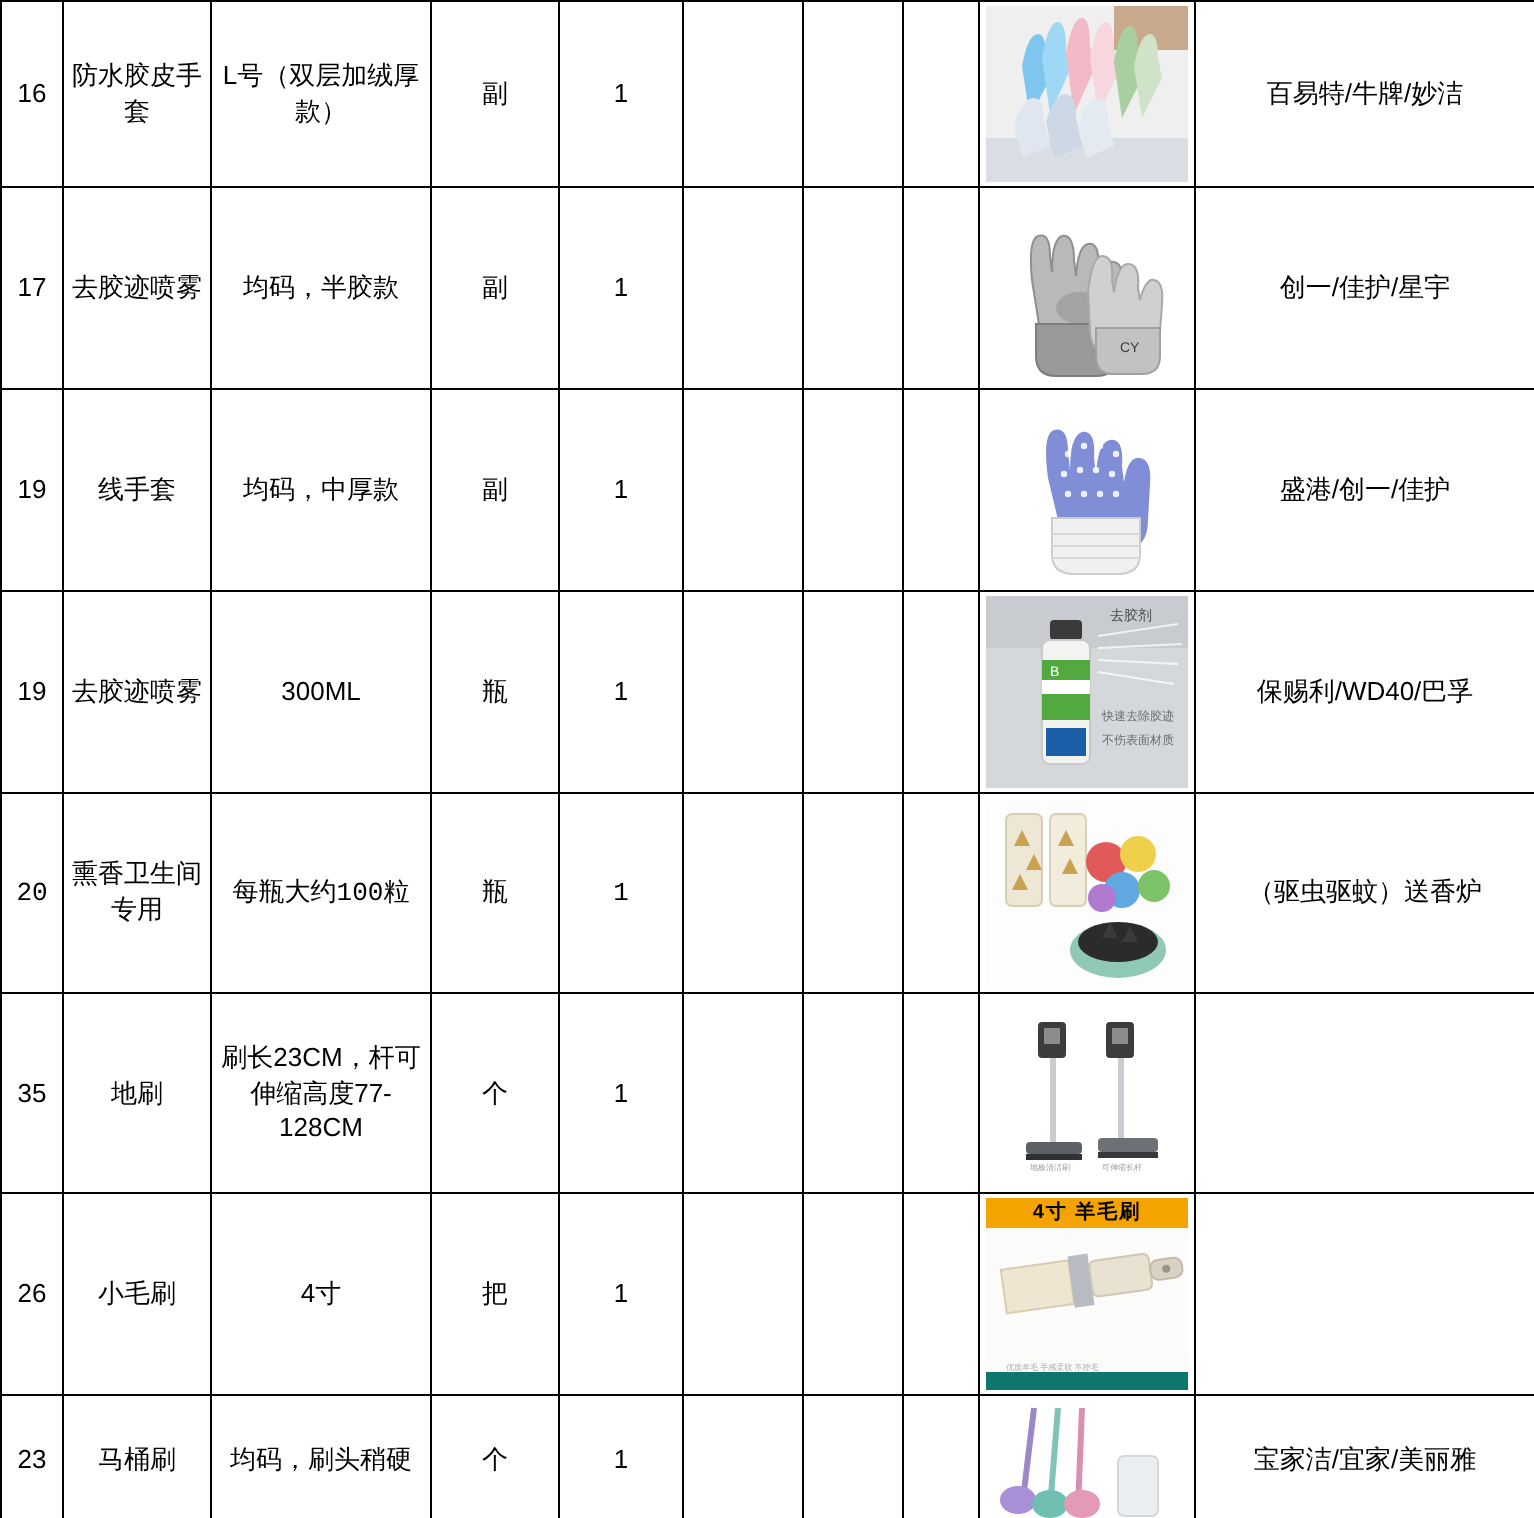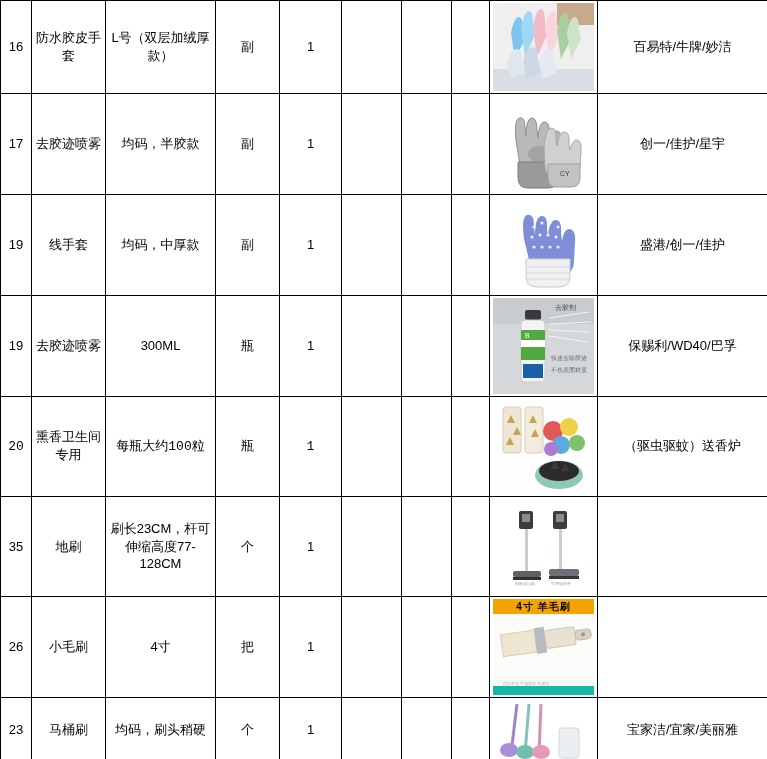--- a/index.html
+++ b/index.html
@@ -328,21 +328,21 @@
       <td class="idx">26</td>
       <td class="name">小毛刷</td>
       <td class="spec">4寸</td>
       <td class="unit">把</td>
       <td class="qty">1</td>
       <td></td>
       <td></td>
       <td></td>
       <td class="imgcell">
         <div class="img-wrap">
-          <div class="thumb" style="width:104px;height:96px;background:#14b8a6;">
+          <div class="thumb" style="width:104px;height:96px;background:#0f766e;">
             <div class="brandbar">4寸 羊毛刷</div>
             <svg width="104" height="96" viewBox="0 0 104 96" style="position:absolute;left:0;top:0;">
               <rect x="0" y="15" width="104" height="72" fill="#fbfbf9"></rect>
               <g transform="translate(6,26) rotate(-8)">
                 <rect x="0" y="10" width="34" height="22" fill="#efe6d2" stroke="#d8cdb4"></rect>
                 <rect x="34" y="8" width="10" height="26" fill="#b8bcc2"></rect>
                 <rect x="44" y="12" width="30" height="18" rx="3" fill="#e8e2d2" stroke="#cfc7b3"></rect>
                 <rect x="74" y="16" width="16" height="10" rx="4" fill="#d8d2c2" stroke="#c3bba8"></rect>
                 <circle cx="82" cy="21" r="2" fill="#9a9386"></circle>
               </g>

